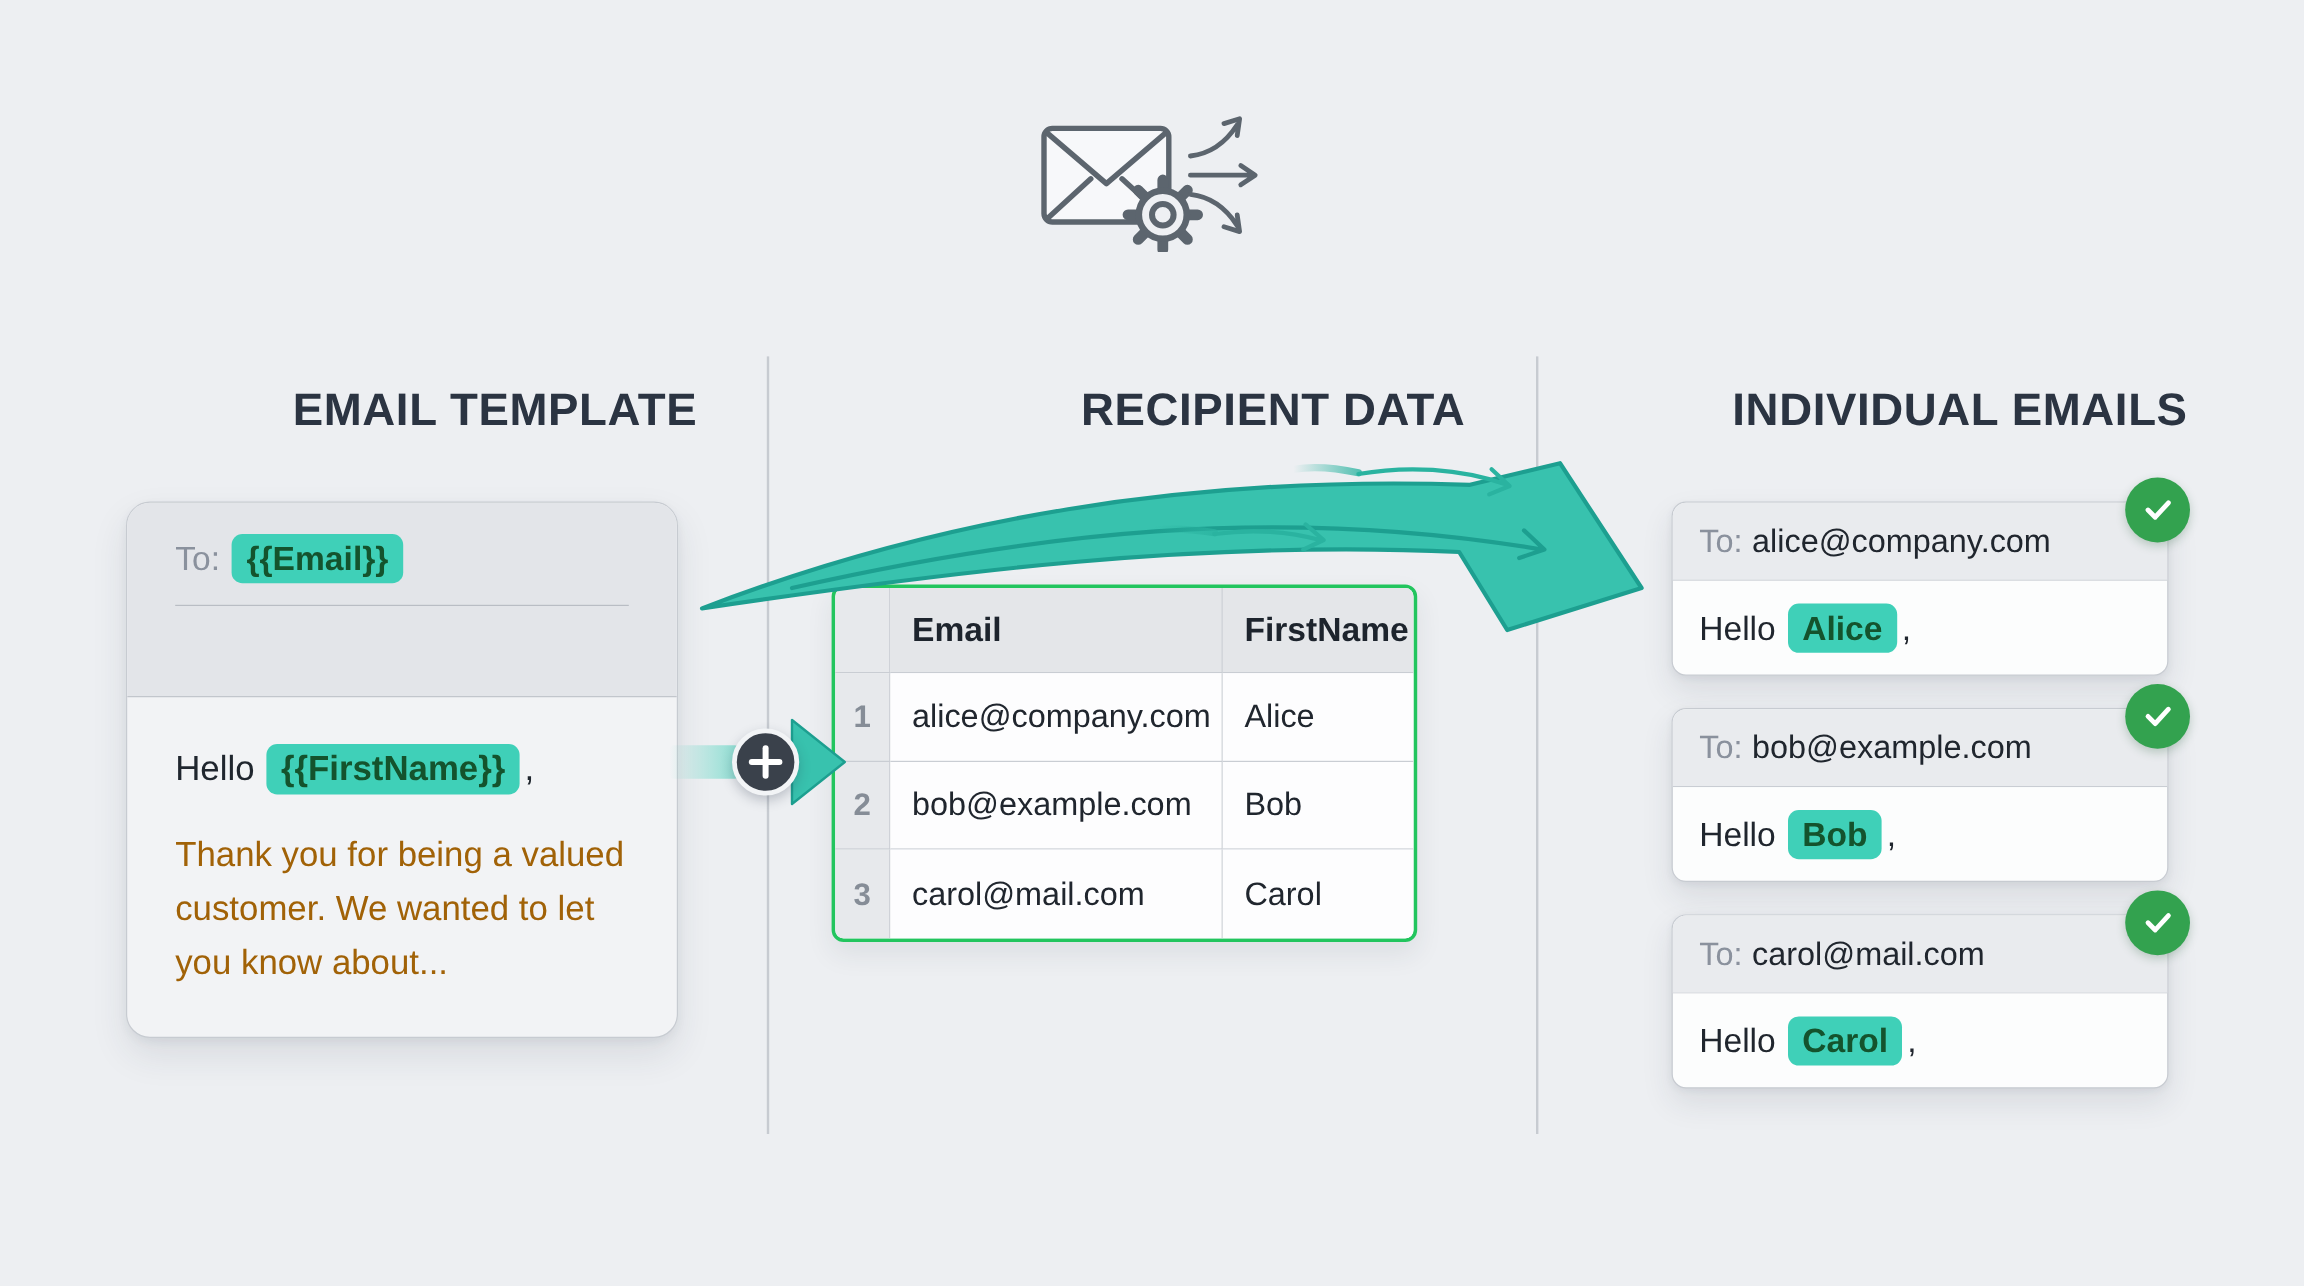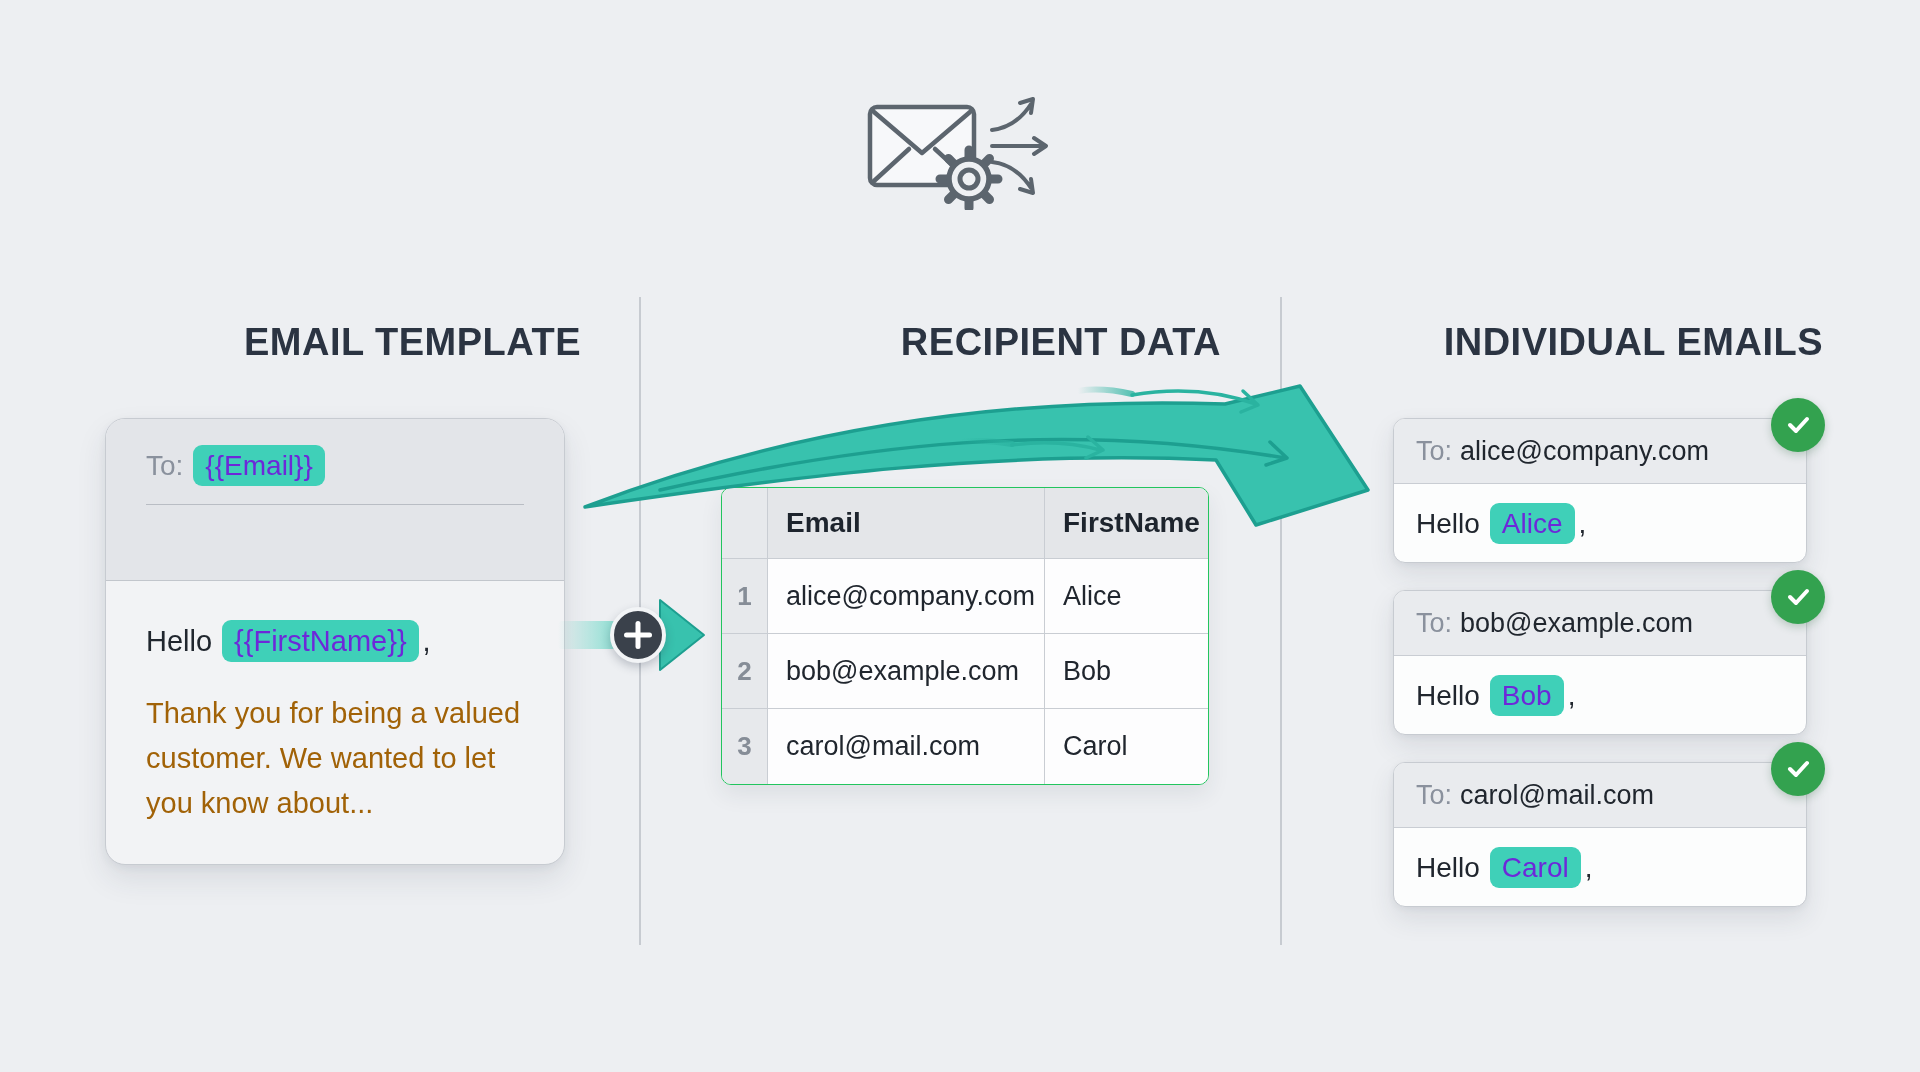--- a/index.html
+++ b/index.html
@@ -23,21 +23,21 @@
   .h-emails{left:1373px;width:434px;}
 
   
   .divider{position:absolute;top:297px;height:648px;width:2px;background:#c7cbd1;z-index:1;}
   .divider-left{left:639px;}
   .divider-right{left:1280px;}
 
   
   .chip{
     display:inline-block;background:var(--accent-teal,#3fd0b8);
-    color:#6d28d9;font-weight:400;border-radius:9px;
+    color:#14532d;font-weight:700;border-radius:9px;
     padding:3px 12px;margin:0 4px 0 10px;line-height:1.25;
   }
 
   
   .template-card{
     position:absolute;left:105px;top:418px;width:460px;height:447px;
     border-radius:20px;border:1px solid #c7cbd1;z-index:2;
     box-shadow:0 14px 30px rgba(40,50,70,.10),0 3px 8px rgba(40,50,70,.06);
     overflow:hidden;background:#f2f3f5;box-sizing:border-box;
   }
@@ -62,22 +62,22 @@
     box-shadow:0 4px 10px rgba(40,50,70,.25);
   }
   .plus-badge .plus-h,.plus-badge .plus-v{
     position:absolute;background:#fff;border-radius:3px;left:50%;top:50%;
   }
   .plus-badge .plus-h{width:28px;height:5px;transform:translate(-50%,-50%);}
   .plus-badge .plus-v{width:5px;height:28px;transform:translate(-50%,-50%);}
 
   
   .data-table{
-    position:absolute;left:721px;top:487px;width:488px;height:298px;z-index:2;
-    border:1px solid #22c55e;border-radius:10px;overflow:hidden;box-sizing:border-box;
+    position:absolute;left:693px;top:487px;width:488px;height:298px;z-index:2;
+    border:3px solid #22c55e;border-radius:10px;overflow:hidden;box-sizing:border-box;
     box-shadow:0 10px 22px rgba(40,50,70,.08);background:#fdfdfe;
     display:grid;grid-template-columns:46px 277px 1fr;
     grid-template-rows:71px 1fr 1fr 1fr;
   }
   .cell{border-right:1px solid #c9cdd3;border-bottom:1px solid #c9cdd3;
     display:flex;align-items:center;box-sizing:border-box;}
   .cell:nth-child(3n){border-right:none;}
   .row-last .cell, .cell.last-row{border-bottom:none;}
   .cell.head{background:#e4e6e9;font-weight:700;font-size:28px;color:#1d242d;padding-left:18px;}
   .cell.num{background:#e7e9ec;justify-content:center;color:#868d97;font-weight:700;font-size:26px;}

